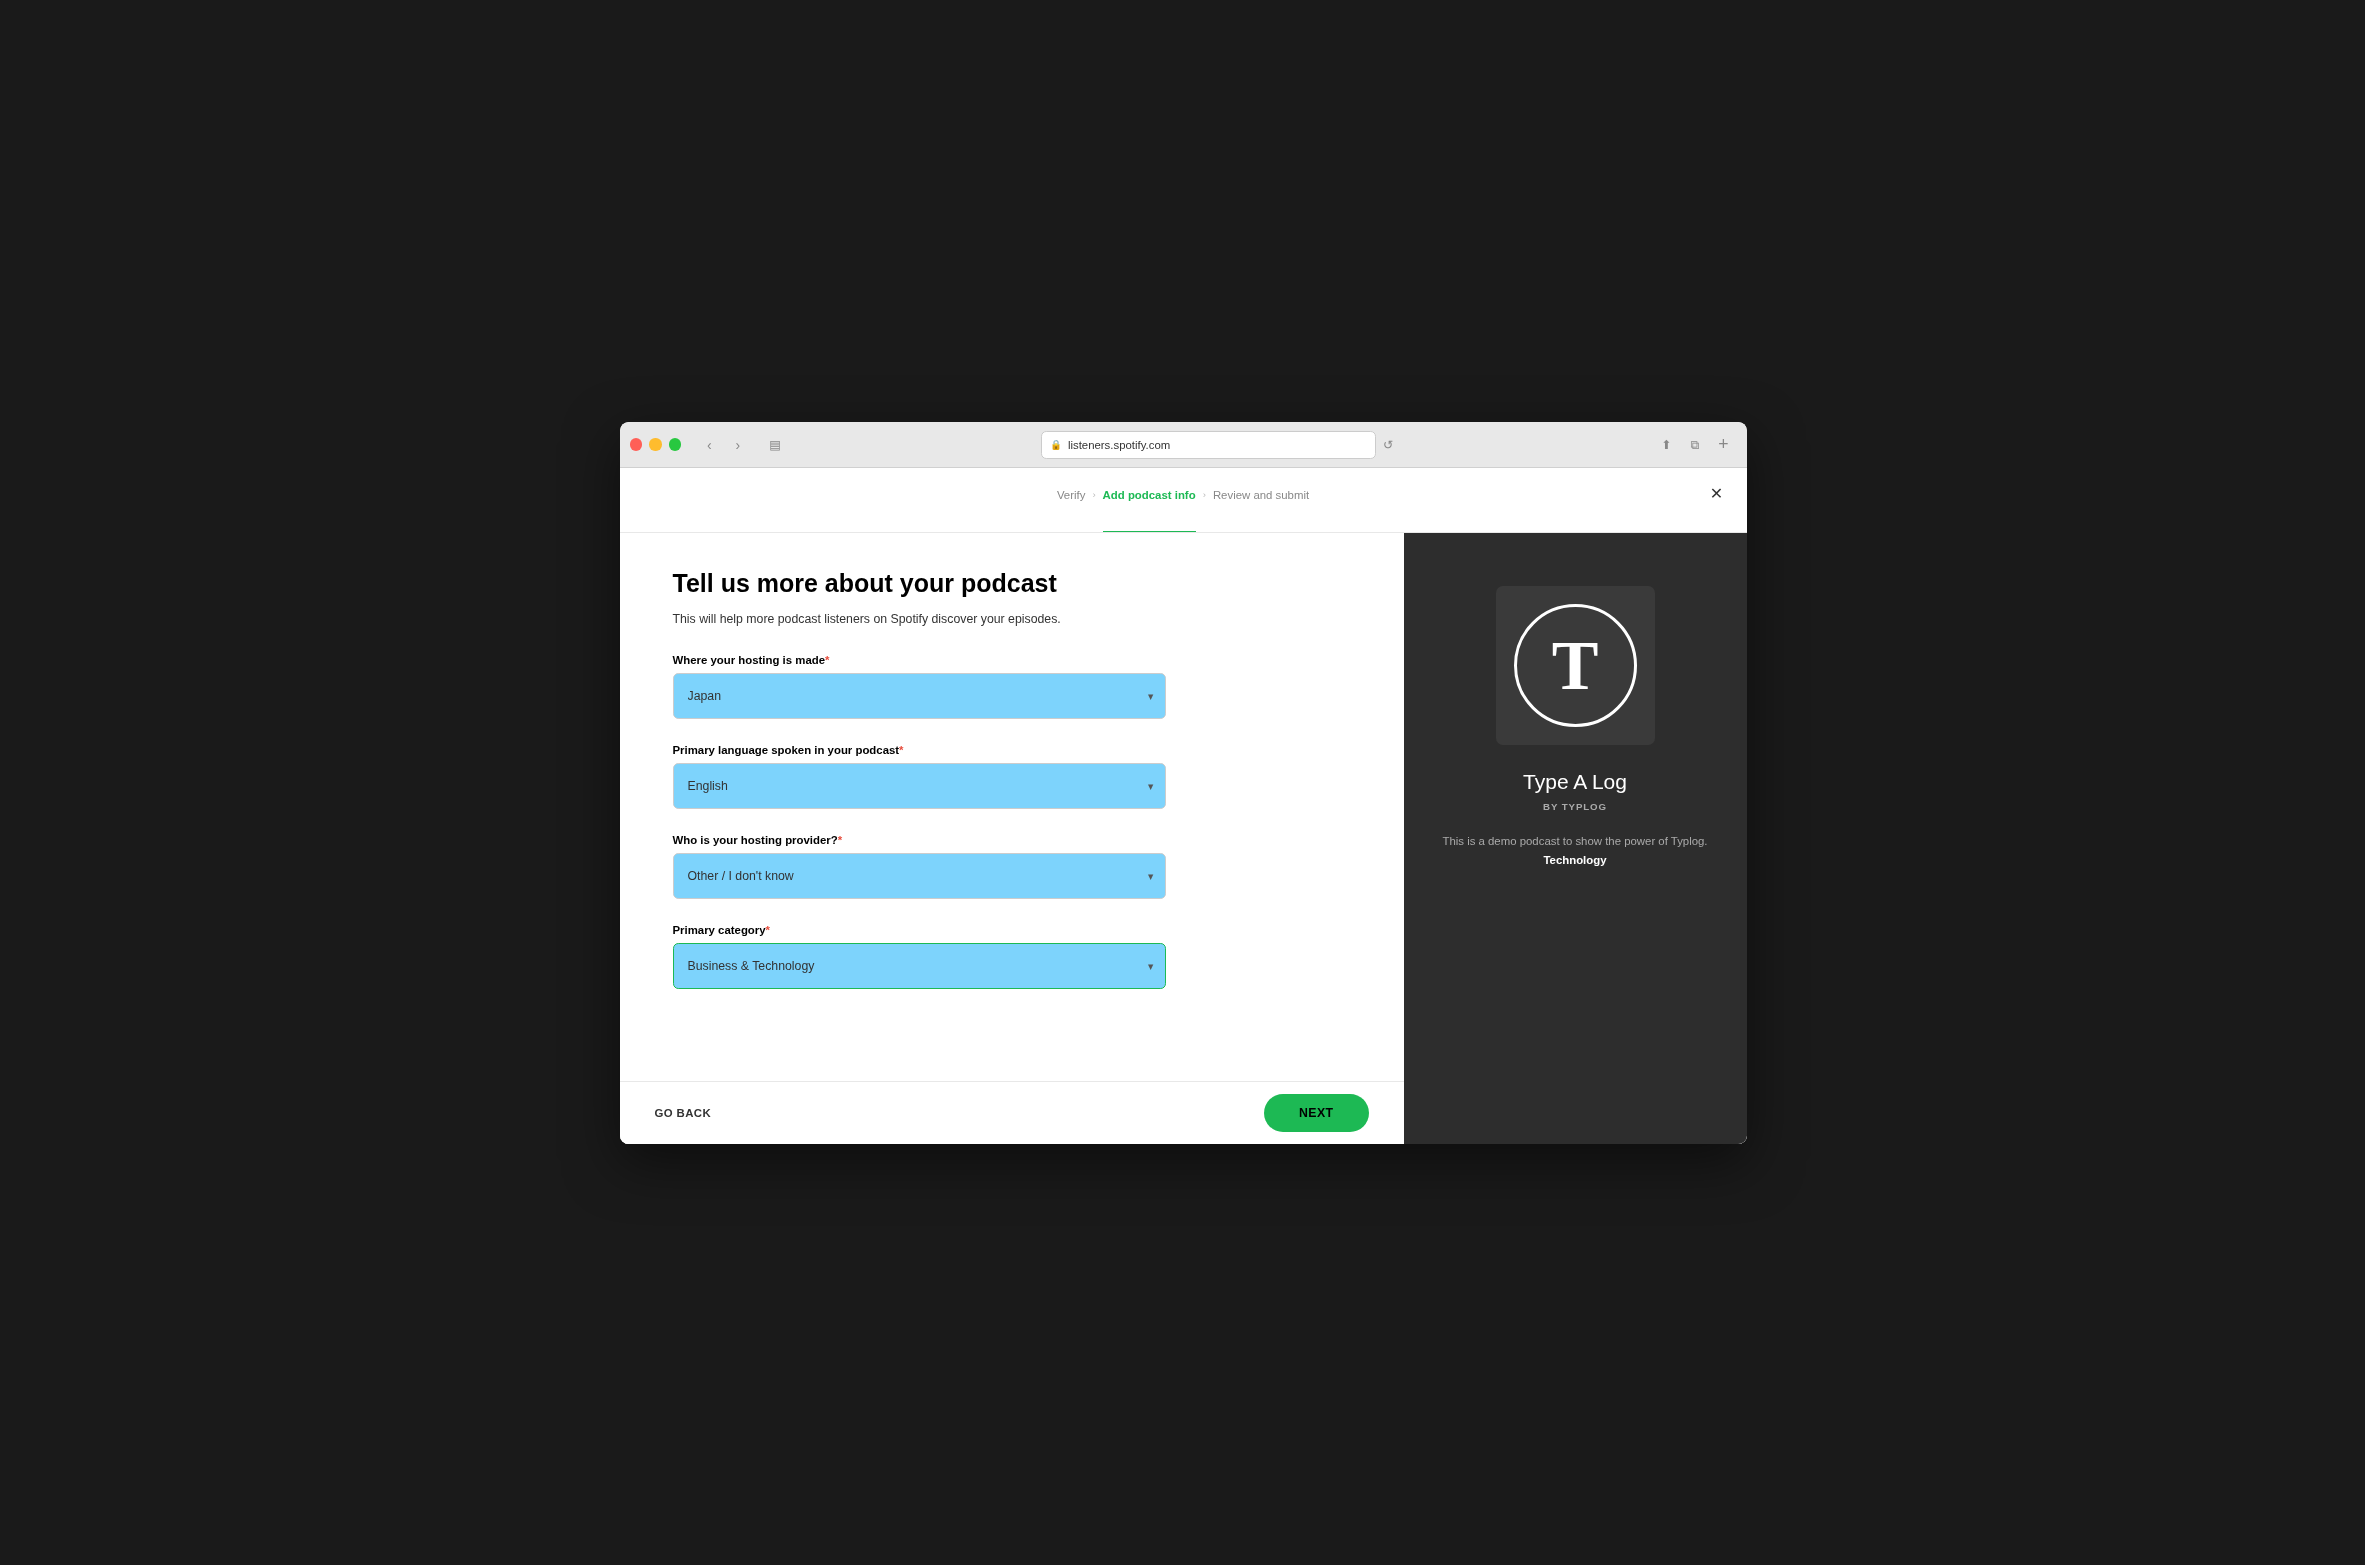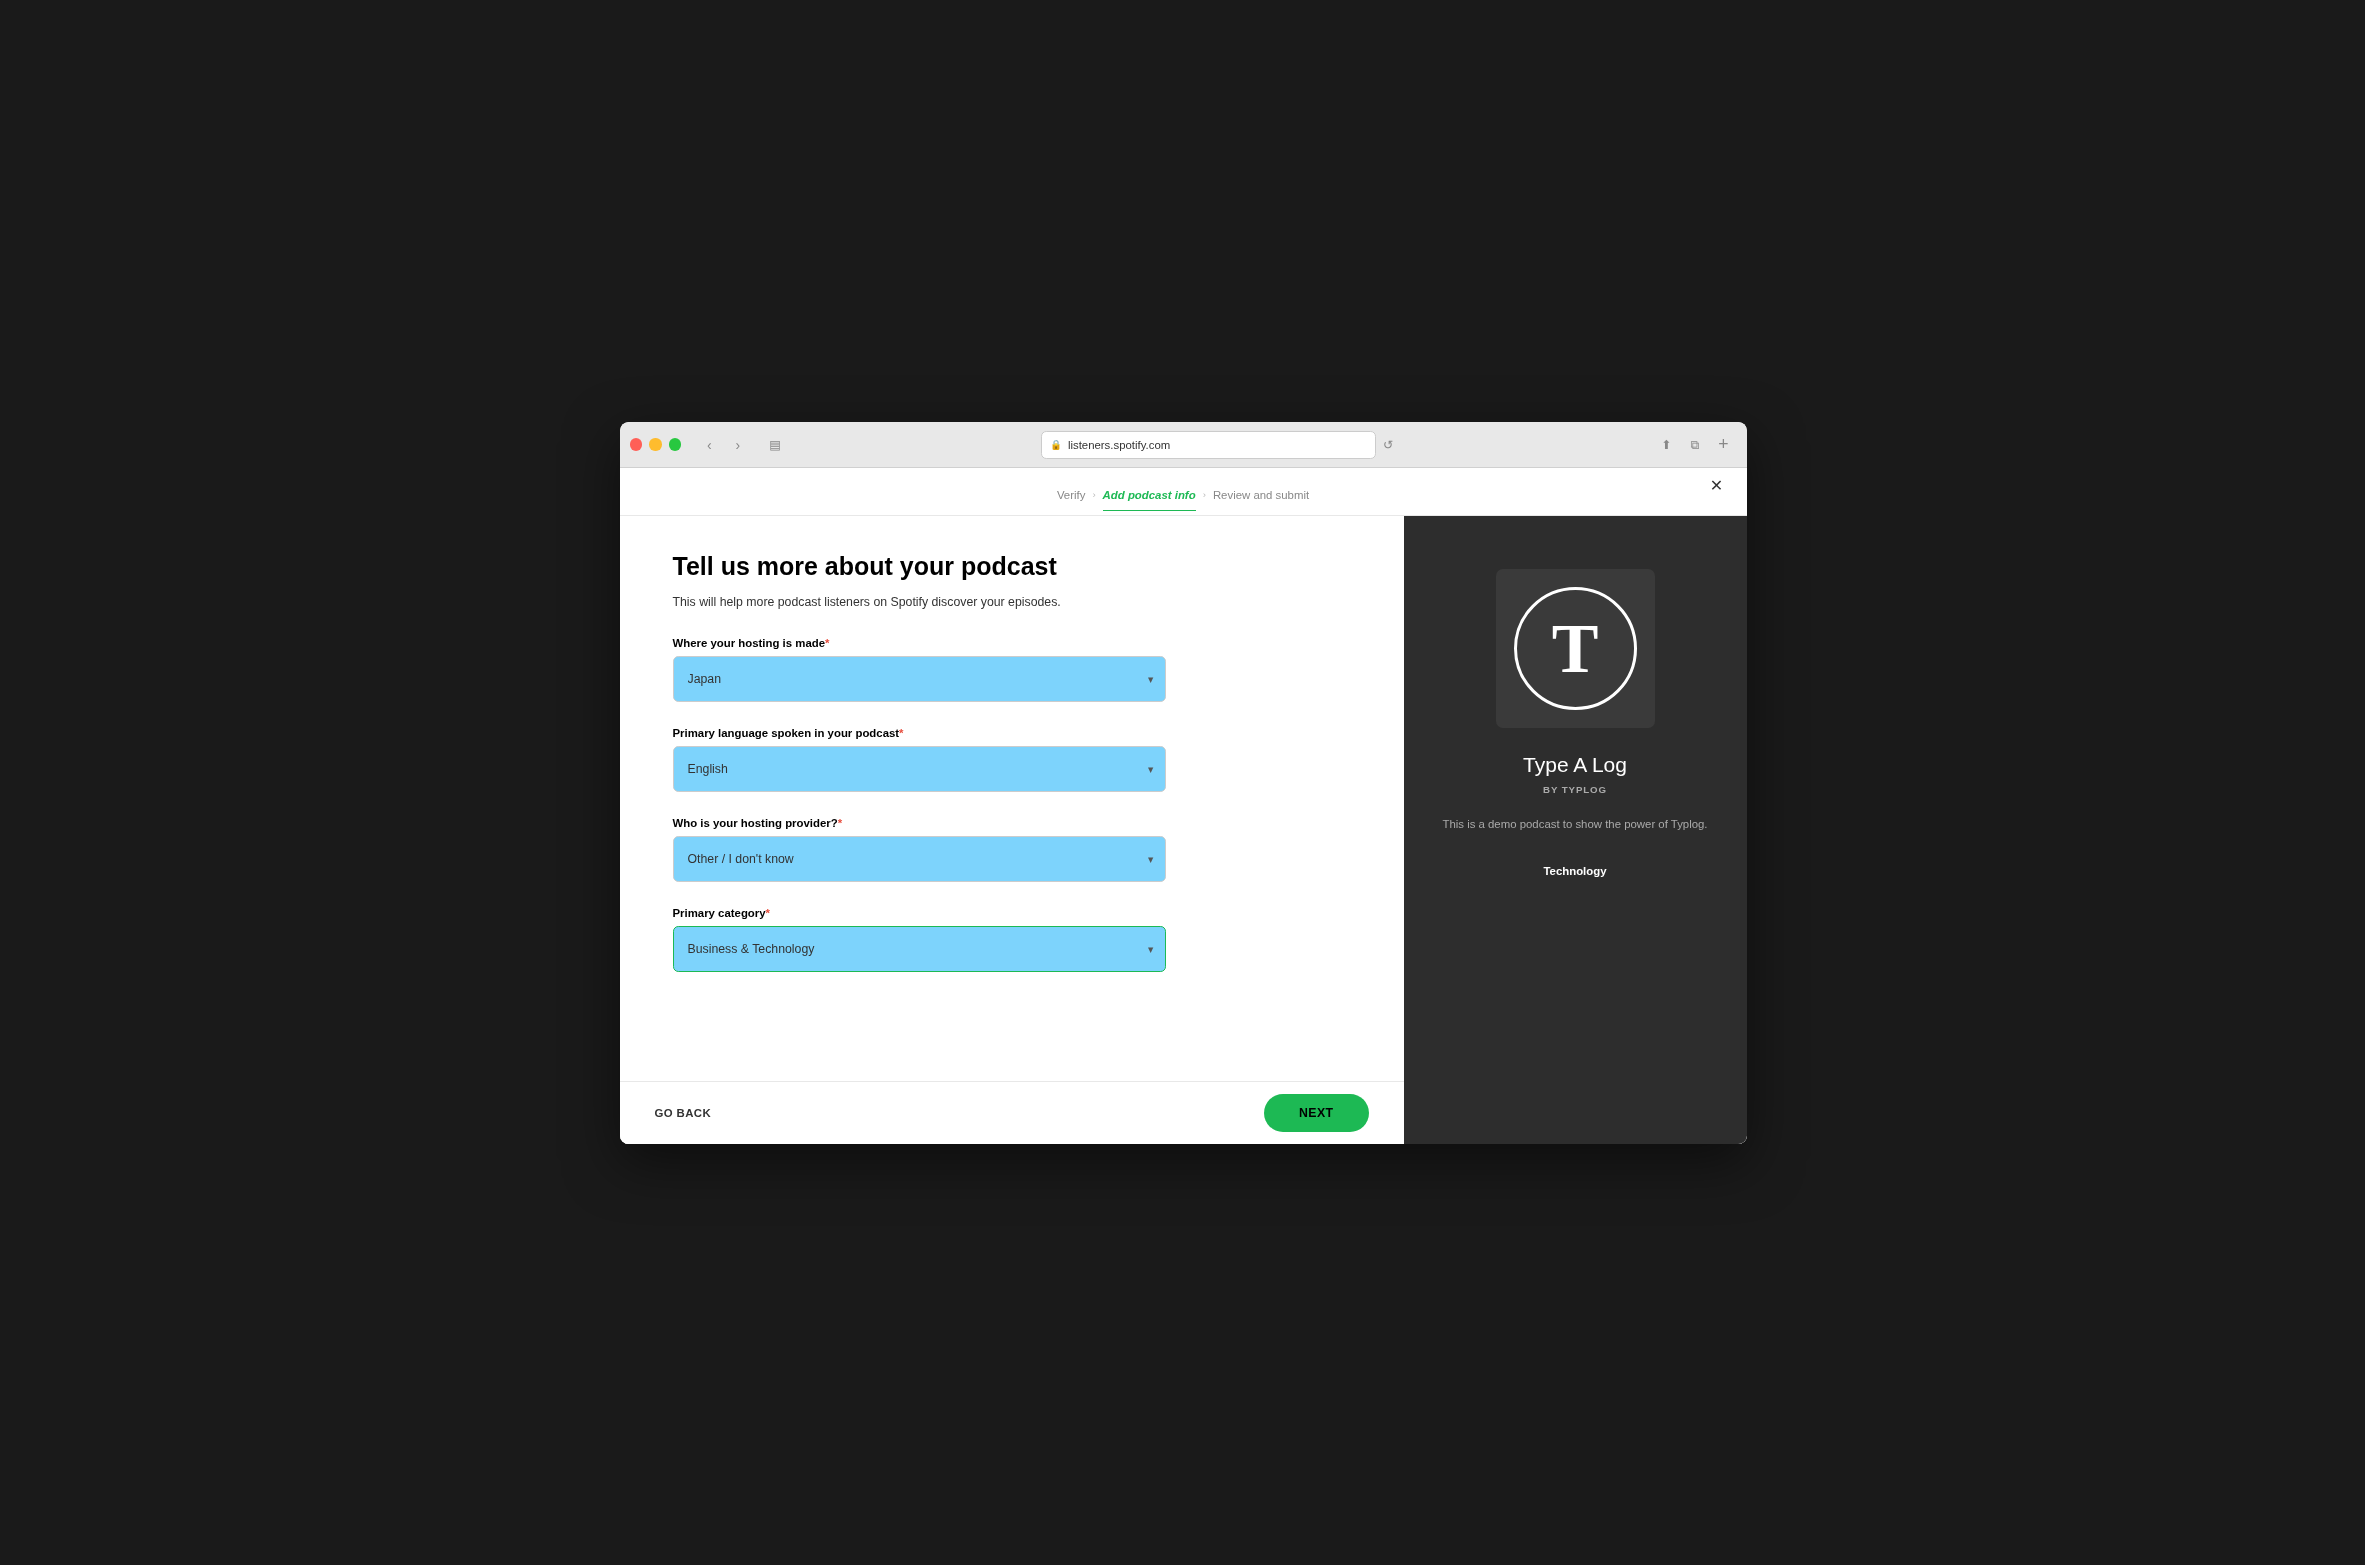--- a/index.html
+++ b/index.html
@@ -189,23 +189,22 @@
       font-size: 11.4px;
     }
 
     .breadcrumb-item {
       color: #888;
     }
     .breadcrumb-item.active {
       color: #1db954;
       font-weight: 600;
       border-bottom: 1.8px solid #1db954;
-      padding-bottom: 9px;
+      padding-bottom: 30px;
       margin-bottom: -14px;
-      font-style: italic;
     }
     .breadcrumb-item.completed {
       color: #888;
     }
 
     .breadcrumb-chevron {
       color: #bbb;
       font-size: 9.7px;
     }
 
@@ -398,21 +397,21 @@
       text-align: center;
       letter-spacing: 0.9px;
       text-transform: uppercase;
       margin-bottom: 21px;
     }
 
     .podcast-description {
       font-size: 11.4px;
       color: #aaa;
       line-height: 1.5;
-      margin-bottom: 32px;
+      margin-bottom: 4px;
     }
 
     .podcast-category {
       font-size: 11.4px;
       font-weight: 700;
       color: #fff;
       text-align: center;
     }
 
     

